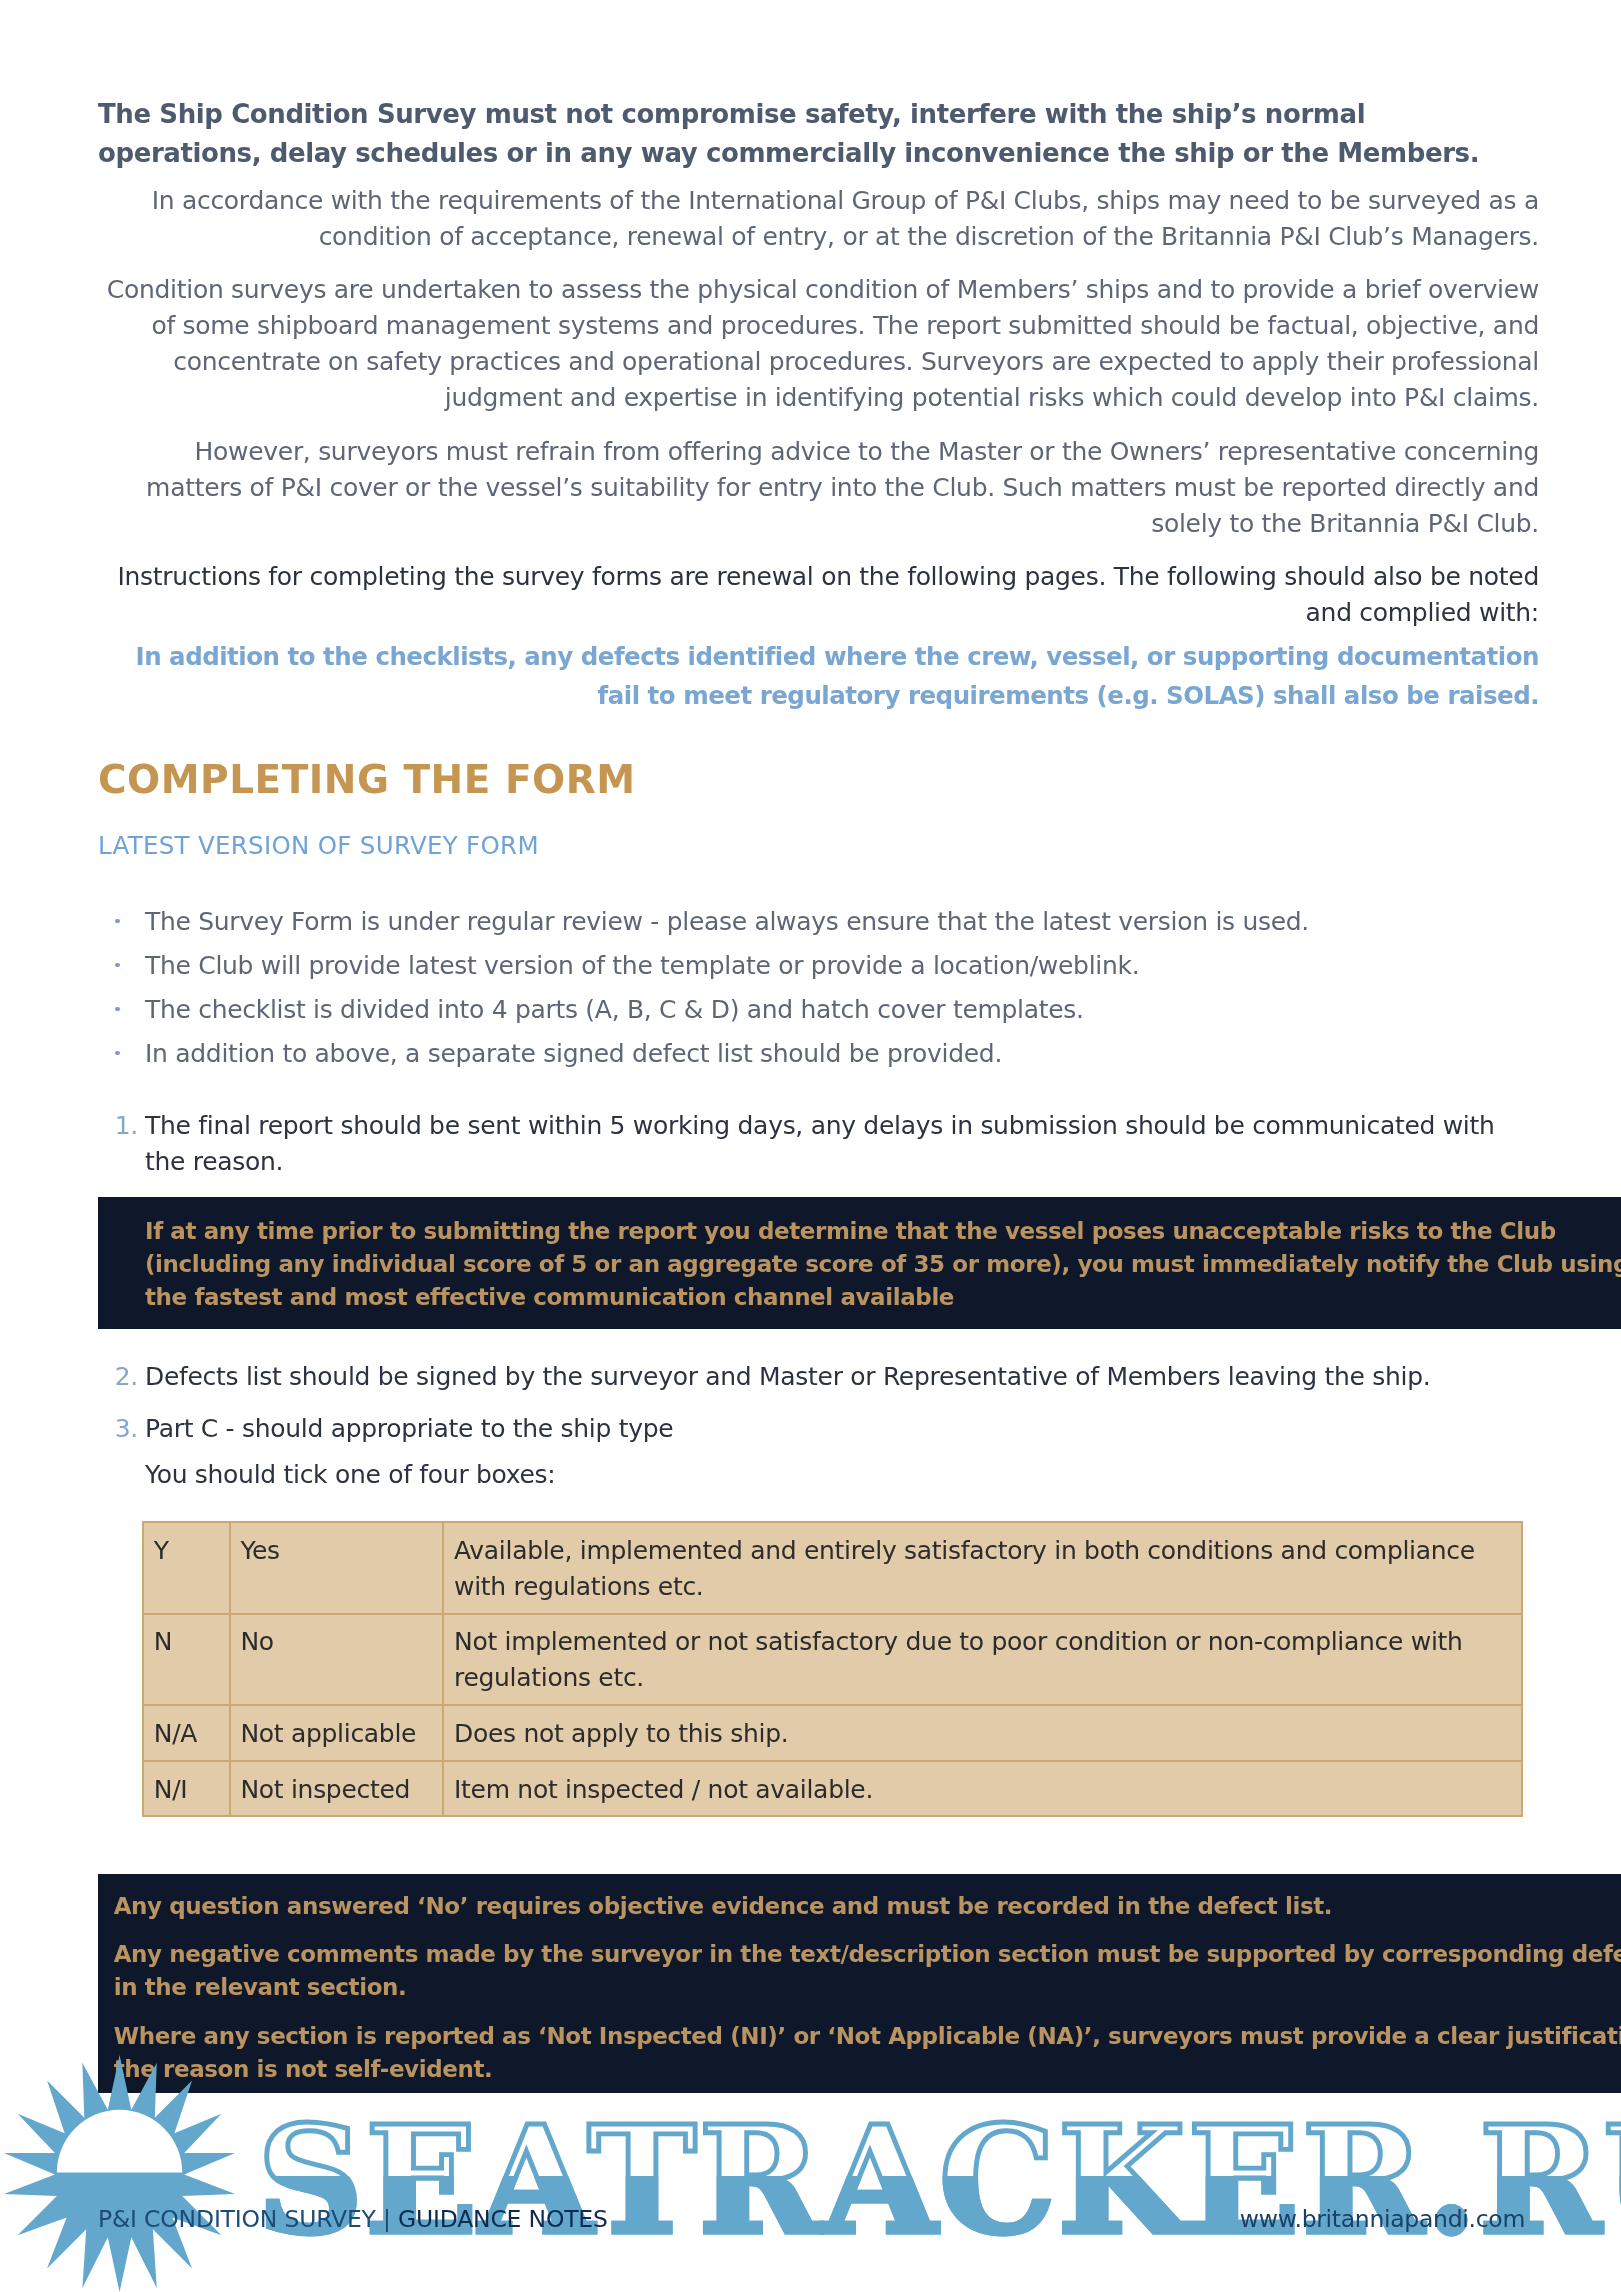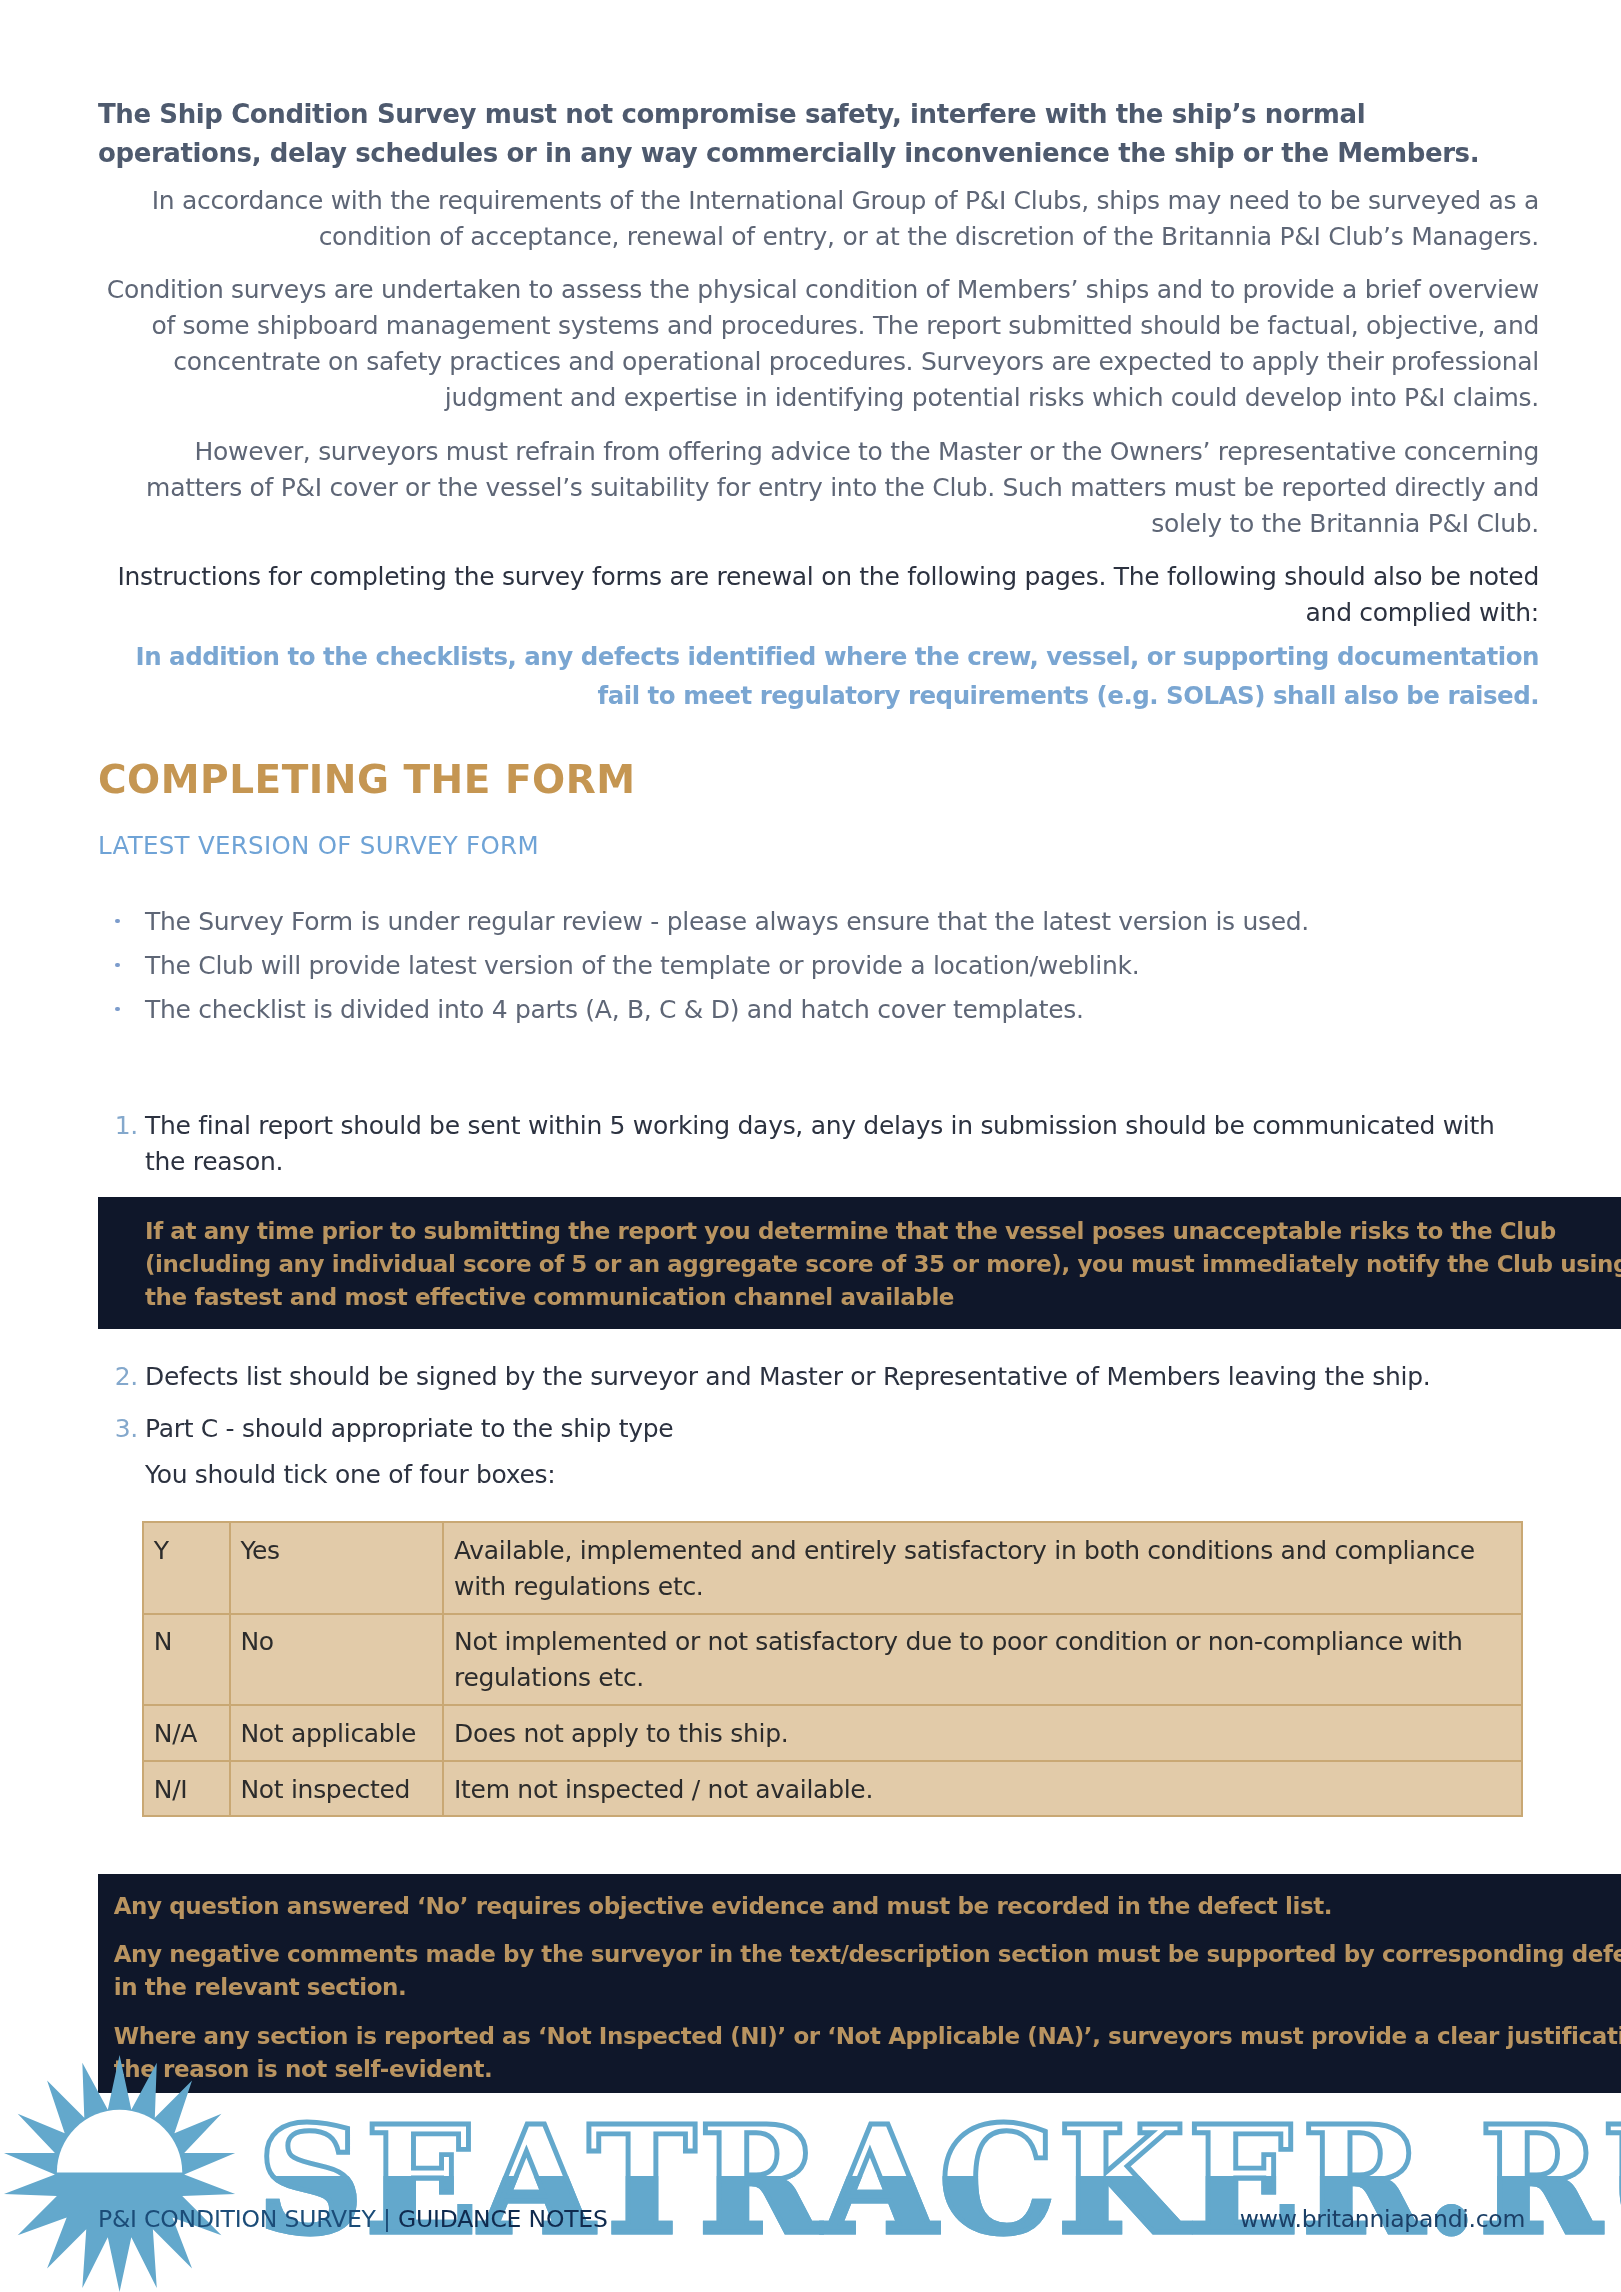--- a/index.html
+++ b/index.html
@@ -50,20 +50,21 @@
 <div class="abs para dark" style="top:559px;">Instructions for completing the survey forms are renewal on the following pages. The following should also be noted and complied with:</div>
 <div class="abs para blue" style="top:637px;">In addition to the checklists, any defects identified where the crew, vessel, or supporting documentation fail to meet regulatory requirements (e.g. SOLAS) shall also be raised.</div>
 
 <div class="abs h1">COMPLETING THE FORM</div>
 <div class="abs h2">LATEST VERSION OF SURVEY FORM</div>
 
 <div class="abs bullets">
   <div class="bullet"><span class="dot"></span><span>The Survey Form is under regular review - please always ensure that the latest version is used.</span></div>
   <div class="bullet"><span class="dot"></span><span>The Club will provide latest version of the template or provide a location/weblink.</span></div>
   <div class="bullet"><span class="dot"></span><span>The checklist is divided into 4 parts (A, B, C &amp; D) and hatch cover templates.</span></div>
+  <div class="bullet"><span class="dot"></span><span>In addition to above, a separate signed defect list should be provided.</span></div>
 </div>
 
 <div class="num-item" style="top:1108px;">
   <span class="num">1.</span>
   <span>The final report should be sent within 5 working days, any delays in submission should be communicated with the reason.</span>
 </div>
 
 <div class="abs callout callout1">
   <p>If at any time prior to submitting the report you determine that the vessel poses unacceptable risks to the Club (including any individual score of 5 or an aggregate score of 35 or more), you must immediately notify the Club using the fastest and most effective communication channel available</p>
 </div>

